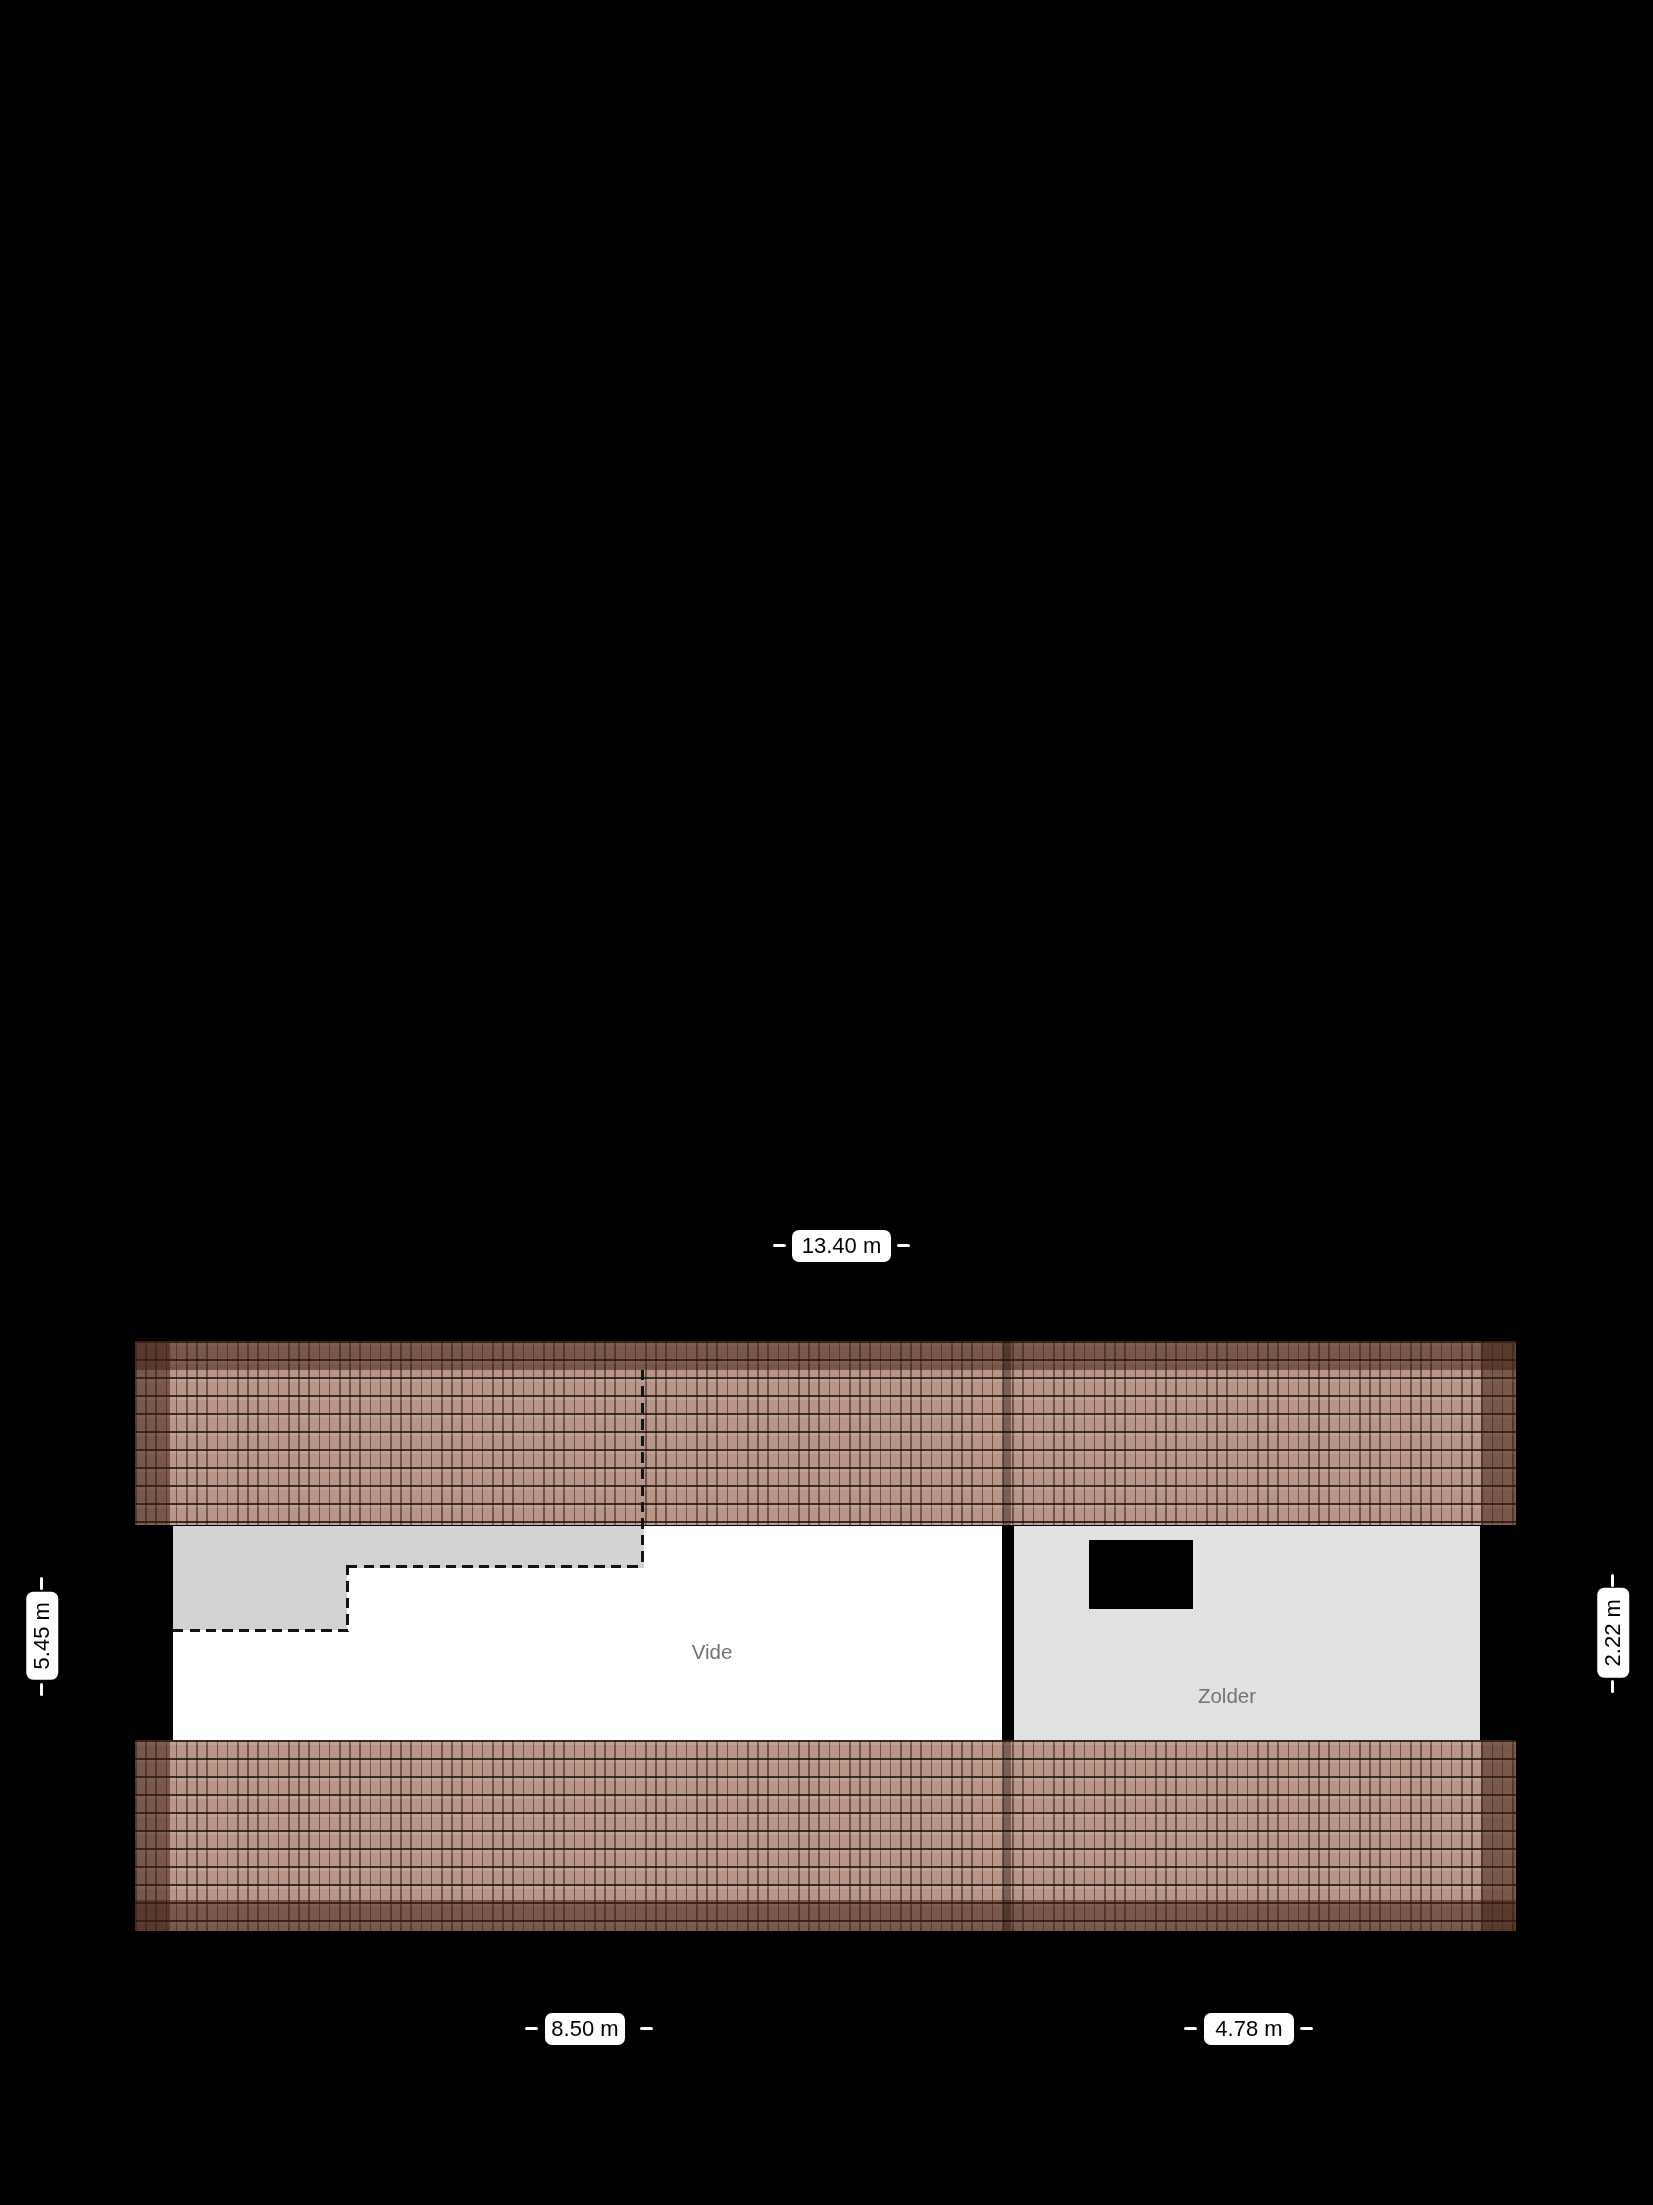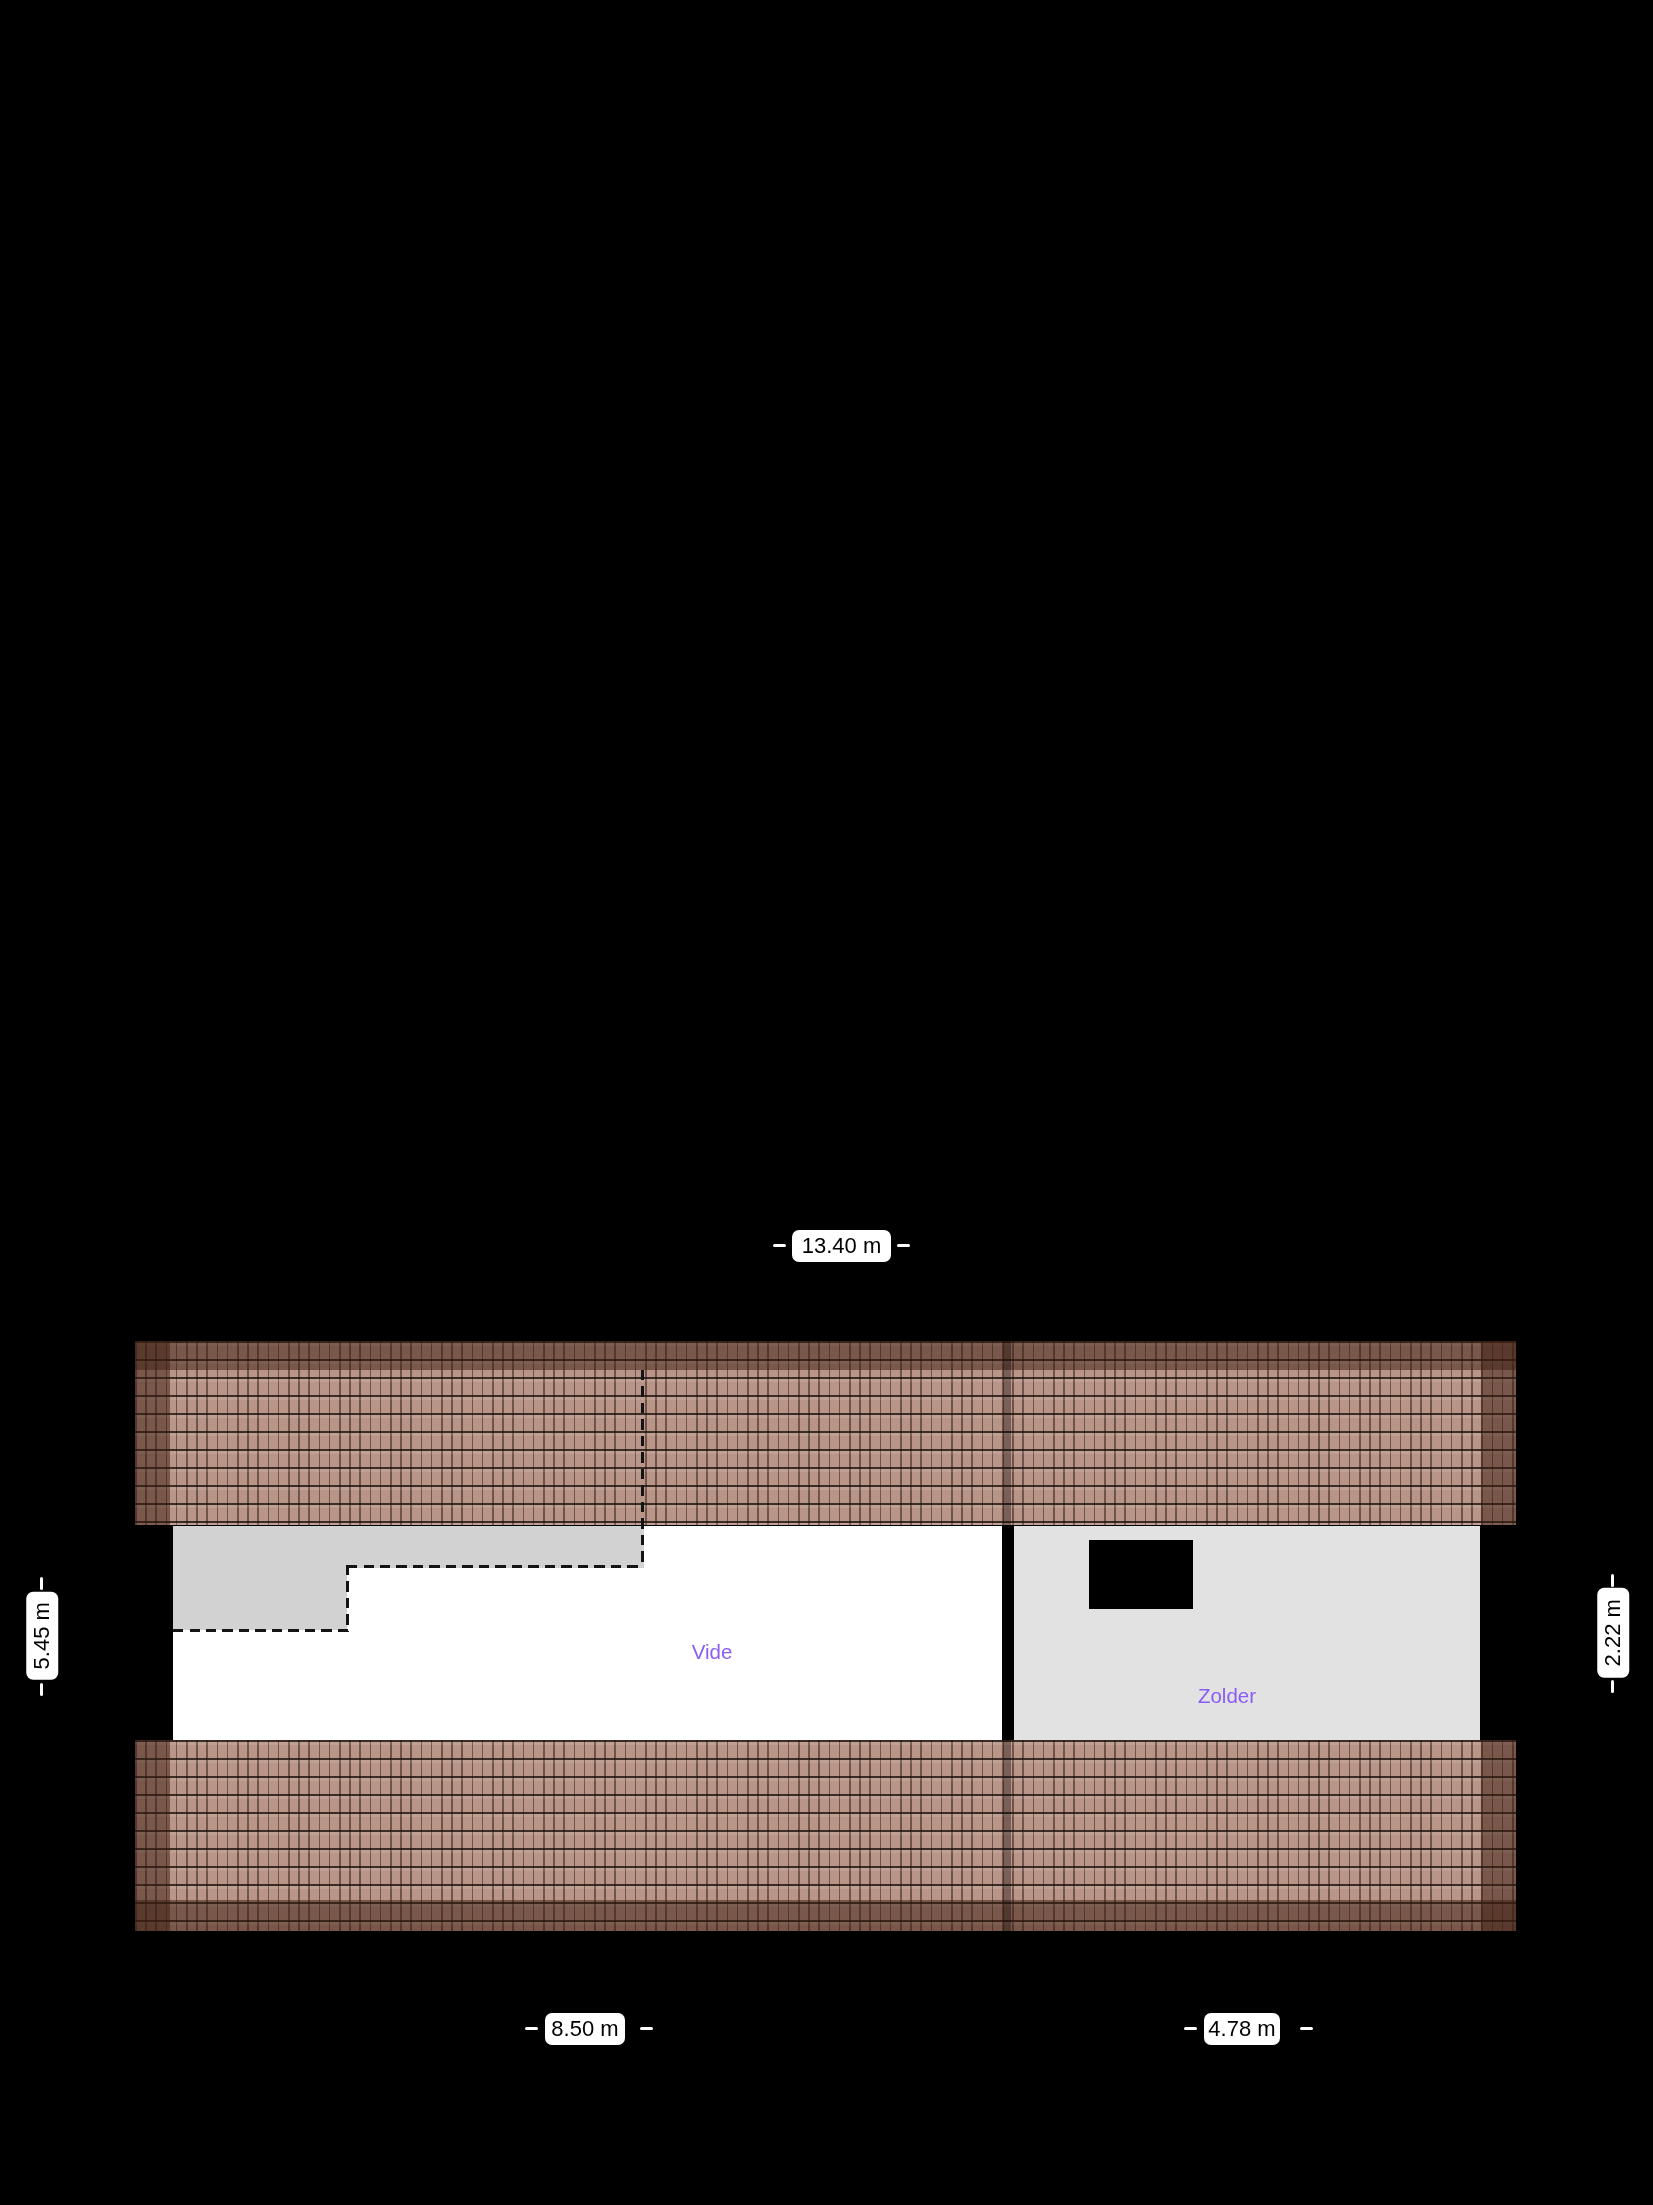--- a/index.html
+++ b/index.html
@@ -67,21 +67,21 @@
     line-height: 31.5px;
     text-align: center;
     white-space: nowrap;
   }
   .dim-label.vertical { transform: rotate(-90deg); transform-origin: center center; }
   .tick-h { width: 12.6px; height: 3.2px; background: #ffffff; border-radius: 1.6px; }
   .tick-v { width: 3.2px; height: 12.6px; background: #ffffff; border-radius: 1.6px; }
 
   
   .room-label {
-    color: #8b5cf6;
+    color: #737373;
     font-size: 20.5px;
     line-height: 23.6px;
     white-space: nowrap;
     transform: translate(-50%, -50%);
   }
 </style>
 </head>
 <body>
 
 <div class="stage">
@@ -129,17 +129,17 @@
 
   <div class="abs tick-v" style="left:1611px; top:1574px;"></div>
   <div class="abs dim-label vertical" style="left:1568px; top:1617px; width:90px;">2.22 m</div>
   <div class="abs tick-v" style="left:1611px; top:1680px;"></div>
 
   <div class="abs tick-h" style="left:525px; top:2027px;"></div>
   <div class="abs dim-label" style="left:545px; top:2013px; width:80px;">8.50 m</div>
   <div class="abs tick-h" style="left:640px; top:2027px;"></div>
 
   <div class="abs tick-h" style="left:1184px; top:2027px;"></div>
-  <div class="abs dim-label" style="left:1204px; top:2013px; width:76px;">4.78 m</div>
+  <div class="abs dim-label" style="left:1204px; top:2013px; width:90px;">4.78 m</div>
   <div class="abs tick-h" style="left:1300px; top:2027px;"></div>
 
 </div>
 
 
 </body></html>

